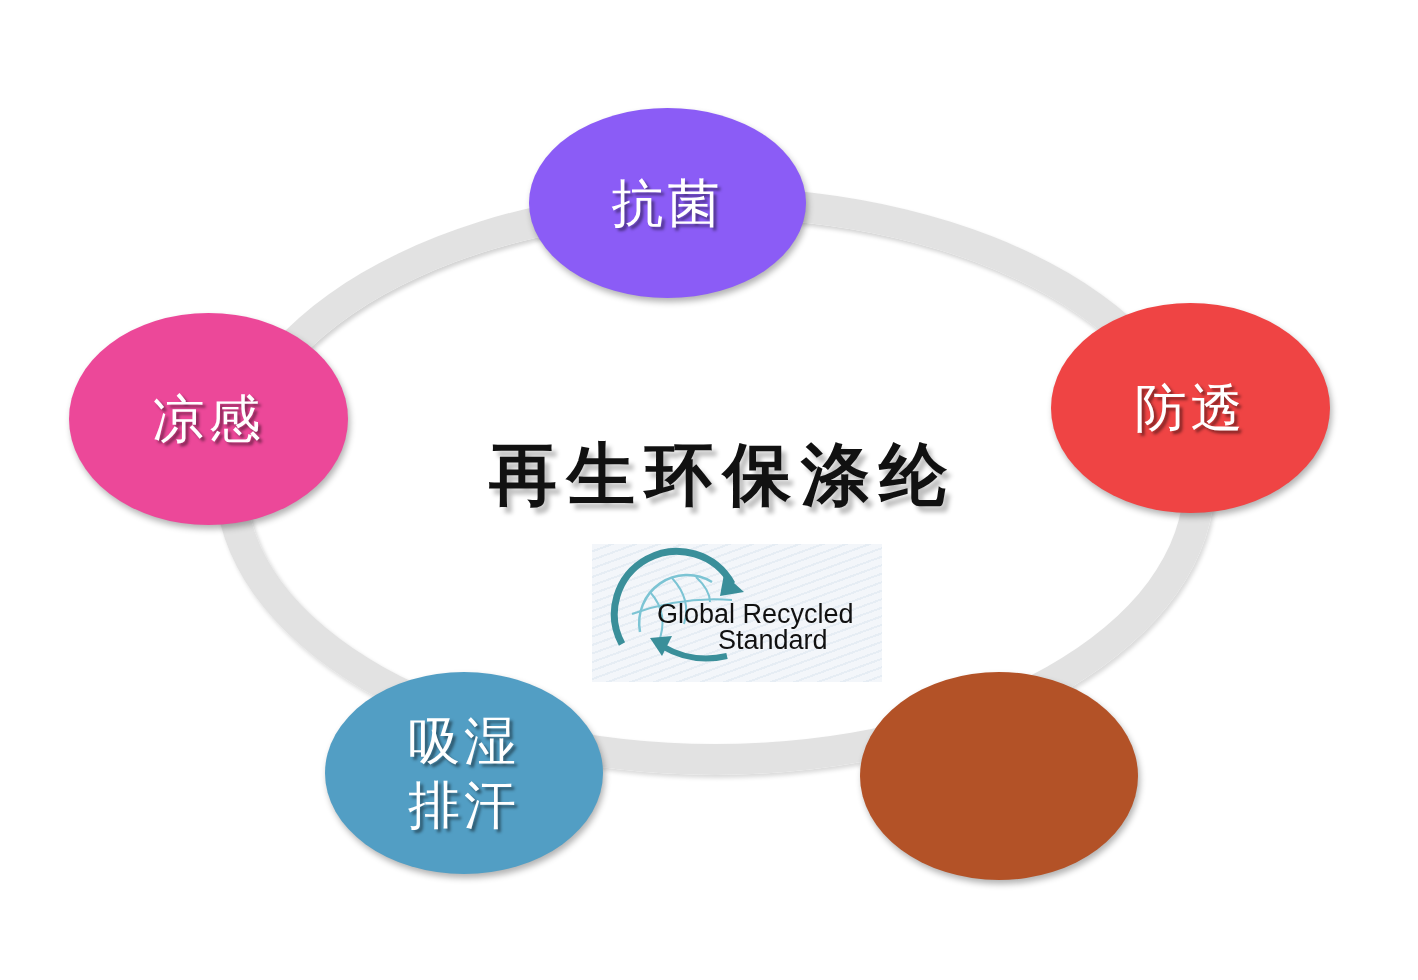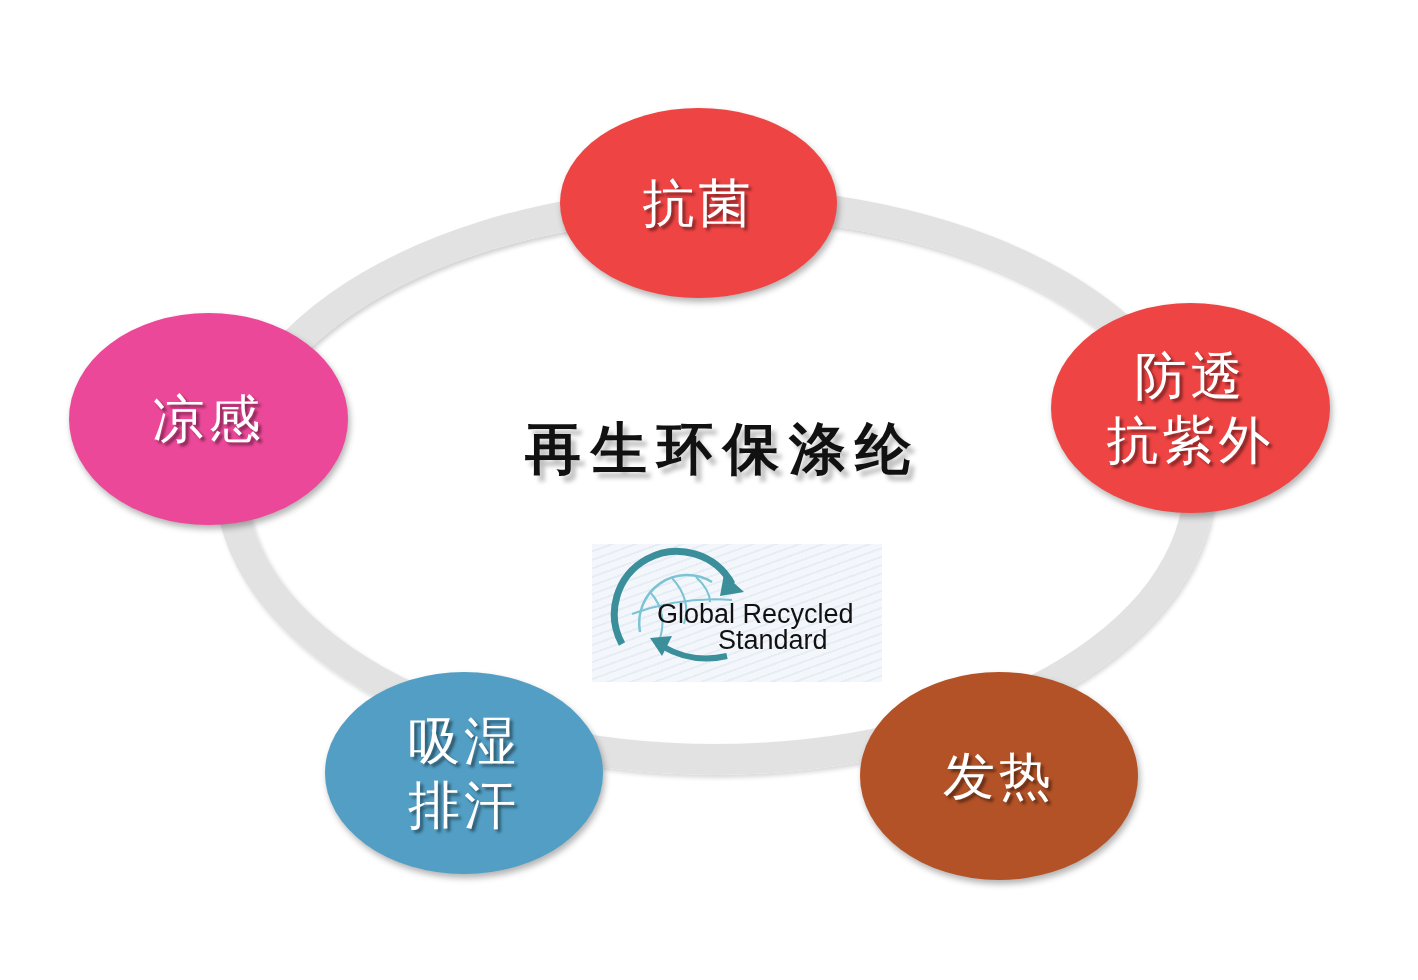--- a/index.html
+++ b/index.html
@@ -3,45 +3,43 @@
 <meta charset="utf-8">
 <style>
   html,body{margin:0;padding:0;background:#ffffff;}
   body{width:1418px;height:980px;position:relative;overflow:hidden;font-family:"DejaVu Sans",sans-serif;}
   .ring{position:absolute;left:215px;top:187px;width:1000px;height:588px;box-sizing:border-box;border:31px solid #e2e2e2;border-radius:50%;
     box-shadow:inset 2px 3px 4px rgba(0,0,0,0.18), 2px 3px 4px rgba(0,0,0,0.15);}
   .node{position:absolute;border-radius:50%;display:flex;flex-direction:column;align-items:center;justify-content:center;
     box-shadow:2px 4px 6px rgba(0,0,0,0.3);}
   .node span{color:#ffffff;font-size:52px;line-height:64px;letter-spacing:4px;font-weight:normal;
     text-shadow:3px 3px 3px rgba(0,0,0,0.45);}
-  .title{position:absolute;left:428px;top:412px;width:590px;text-align:center;font-size:56px;font-weight:bold;letter-spacing:10px;color:#111;
+  .title{position:absolute;left:428px;top:430px;width:590px;text-align:center;font-size:68px;font-weight:bold;letter-spacing:10px;color:#111;
     text-shadow:5px 6px 4px rgba(0,0,0,0.25);}
   .logo{position:absolute;left:592px;top:544px;width:290px;height:138px;
     background:repeating-linear-gradient(160deg,#f3f6fa 0 6px,#e6edf4 6px 8px);}
   .logo svg{position:absolute;left:0;top:0;}
   .logo .t1,.logo .t2{position:absolute;font-family:"Liberation Sans",sans-serif;color:#111;font-size:27px;line-height:28px;}
   .logo .t1{left:65px;top:56px;}
   .logo .t2{left:126px;top:82px;}
 </style>
 </head>
 <body>
 
 <div class="ring"></div>
 
-<div class="node" style="left:560px;top:108px;width:277px;height:190px;background:#ef4444;">
+<div class="node" style="left:529px;top:108px;width:277px;height:190px;background:#8b5cf6;">
   <span>抗菌</span>
 </div>
 
 <div class="node" style="left:1051px;top:303px;width:279px;height:210px;background:#ef4444;">
   <span>防透</span>
-  <span>抗紫外</span>
 </div>
 
 <div class="node" style="left:860px;top:672px;width:278px;height:208px;background:#b35227;">
-  <span>发热</span>
 </div>
 
 <div class="node" style="left:325px;top:672px;width:278px;height:202px;background:#529ec4;">
   <span>吸湿</span>
   <span>排汗</span>
 </div>
 
 <div class="node" style="left:69px;top:313px;width:279px;height:212px;background:#ec4899;">
   <span>凉感</span>
 </div>

